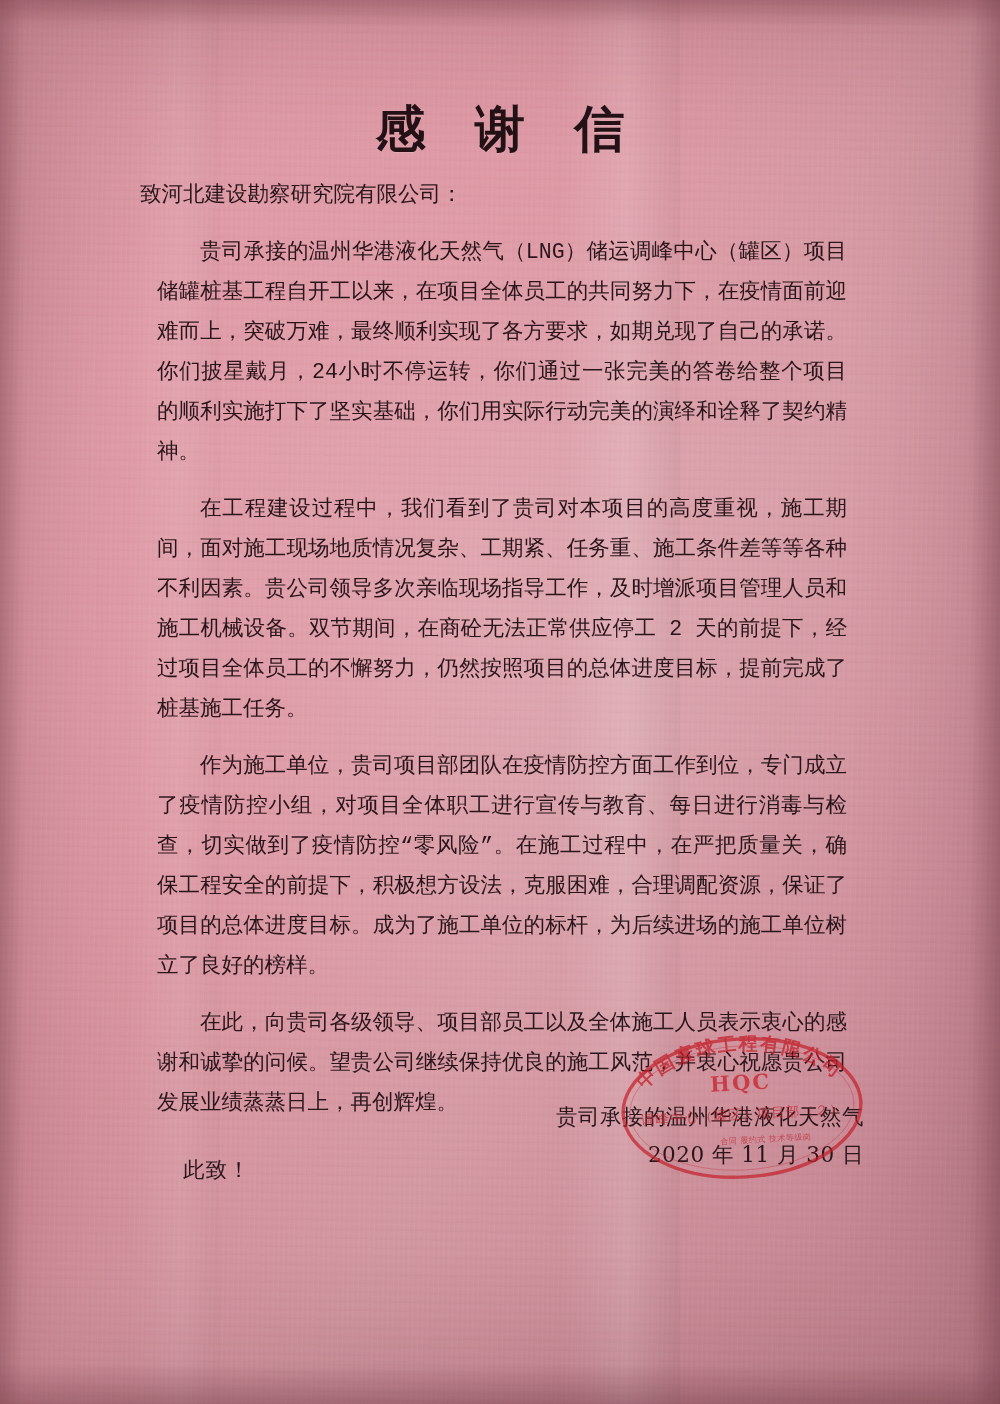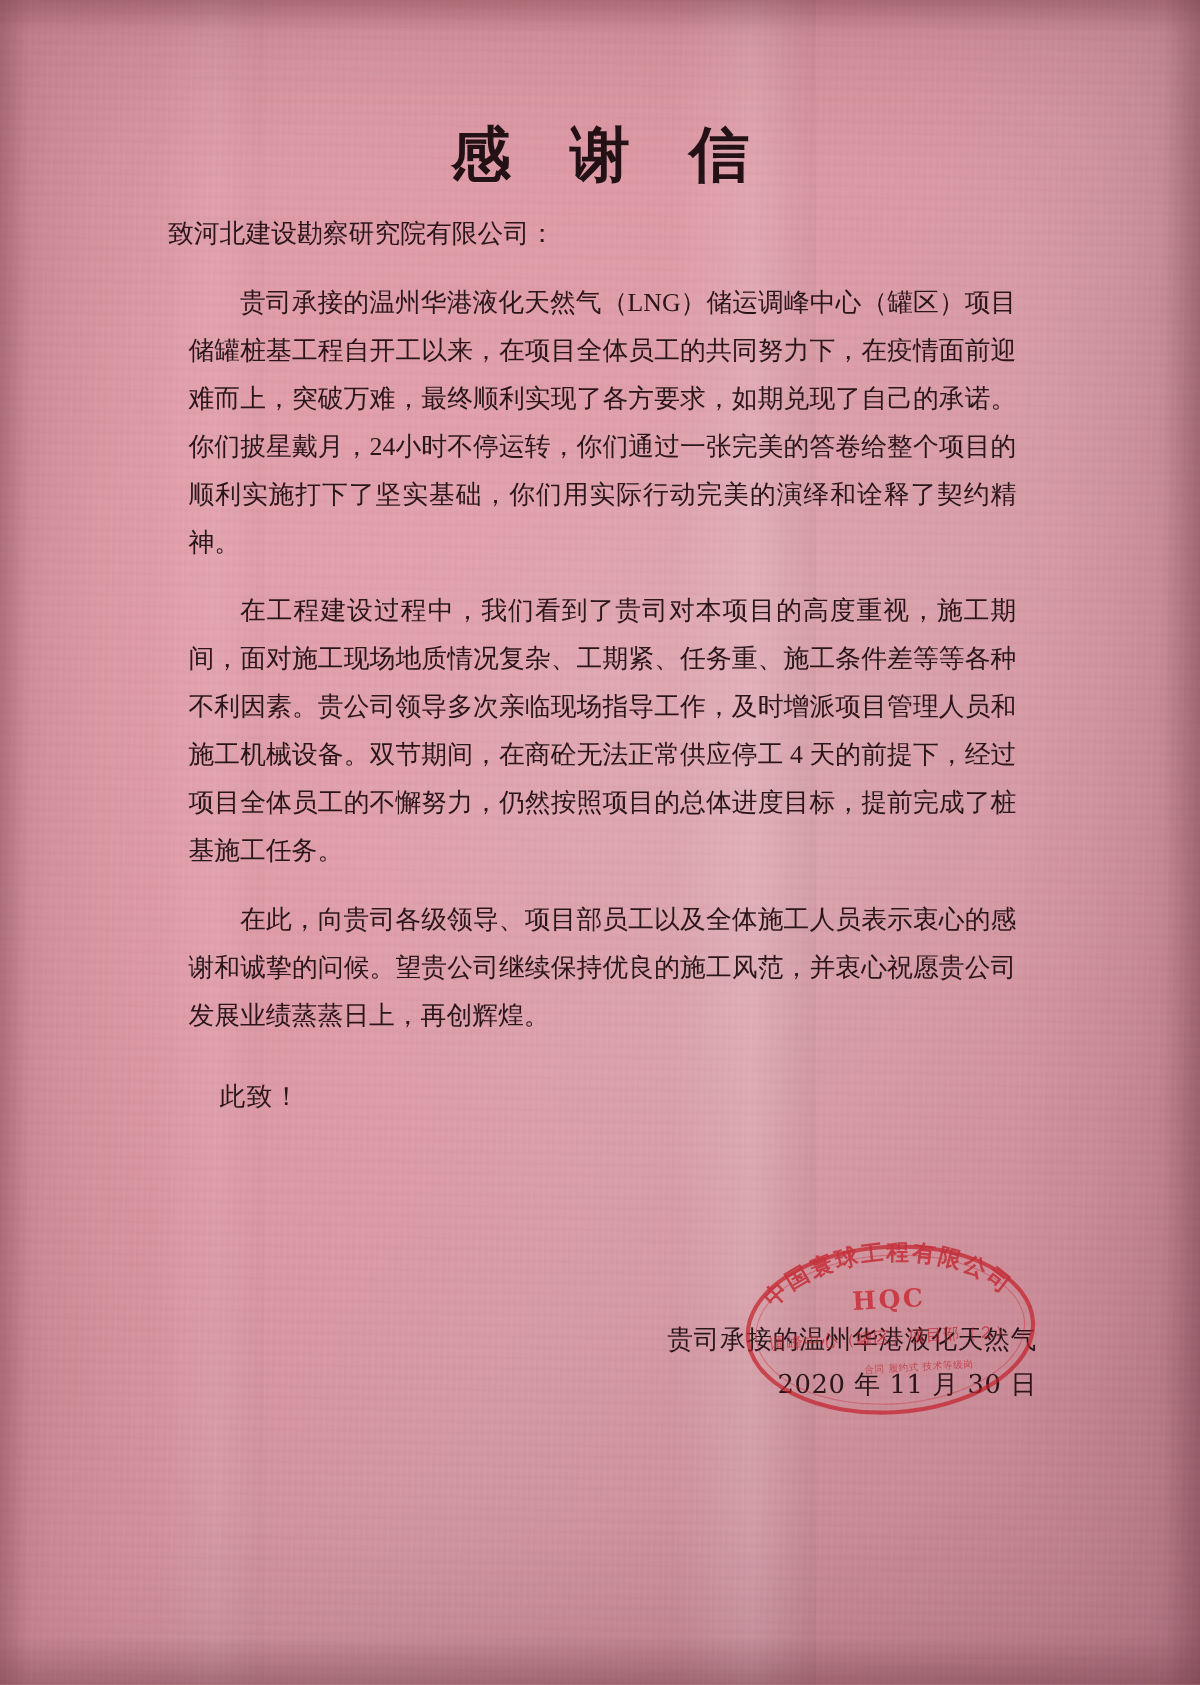--- a/index.html
+++ b/index.html
@@ -98,21 +98,21 @@
     color: #241216;
     text-indent: 16px;
     text-shadow: 0 1px 0 rgba(255,255,255,0.12);
   }
 
   .body-block {
     position: absolute;
     left: 140px;
     top: 175px;
     width: 724px;
-    font-family: Liberation Serif, serif;
+    font-family: Liberation Mono, monospace;
     font-size: 21.5px;
     line-height: 40px;
     color: #2a151a;
     text-align: justify;
     text-justify: inter-character;
   }
   .salutation {
     margin: 0 0 2px 0;
     text-align: left;
   }
@@ -212,21 +212,22 @@
   <div class="crease c2"></div>
   <div class="crease c1"></div>
 
   <div id="content">
 
     <div class="doc-title">感 谢 信</div>
 
     <div class="body-block">
       <p class="salutation">致河北建设勘察研究院有限公司：</p>
       <p class="para">贵司承接的温州华港液化天然气（LNG）储运调峰中心（罐区）项目储罐桩基工程自开工以来，在项目全体员工的共同努力下，在疫情面前迎难而上，突破万难，最终顺利实现了各方要求，如期兑现了自己的承诺。你们披星戴月，24小时不停运转，你们通过一张完美的答卷给整个项目的顺利实施打下了坚实基础，你们用实际行动完美的演绎和诠释了契约精神。</p>
-      <p class="para">在工程建设过程中，我们看到了贵司对本项目的高度重视，施工期间，面对施工现场地质情况复杂、工期紧、任务重、施工条件差等等各种不利因素。贵公司领导多次亲临现场指导工作，及时增派项目管理人员和施工机械设备。双节期间，在商砼无法正常供应停工 4 天的前提下，经过项目全体员工的不懈努力，仍然按照项目的总体进度目标，提前完成了桩基施工任务。</p>
+      <p class="para">在工程建设过程中，我们看到了贵司对本项目的高度重视，施工期间，面对施工现场地质情况复杂、工期紧、任务重、施工条件差等等各种不利因素。贵公司领导多次亲临现场指导工作，及时增派项目管理人员和施工机械设备。双节期间，在商砼无法正常供应停工 2 天的前提下，经过项目全体员工的不懈努力，仍然按照项目的总体进度目标，提前完成了桩基施工任务。</p>
+      <p class="para">作为施工单位，贵司项目部团队在疫情防控方面工作到位，专门成立了疫情防控小组，对项目全体职工进行宣传与教育、每日进行消毒与检查，切实做到了疫情防控“零风险”。在施工过程中，在严把质量关，确保工程安全的前提下，积极想方设法，克服困难，合理调配资源，保证了项目的总体进度目标。成为了施工单位的标杆，为后续进场的施工单位树立了良好的榜样。</p>
       <p class="para">在此，向贵司各级领导、项目部员工以及全体施工人员表示衷心的感谢和诚挚的问候。望贵公司继续保持优良的施工风范，并衷心祝愿贵公司发展业绩蒸蒸日上，再创辉煌。</p>
       <p class="closing">此致！</p>
     </div>
 
     <div class="stamp">
       <svg width="258" height="152" viewBox="0 0 258 152" aria-hidden="true">
         <defs>
           <path id="arc" d="M 22,80 A 107,62 0 0 1 236,80"></path>
         </defs>
         <ellipse cx="129" cy="76" rx="119" ry="69" fill="none" stroke="#c31f28" stroke-width="3.4" opacity="0.85"></ellipse>

